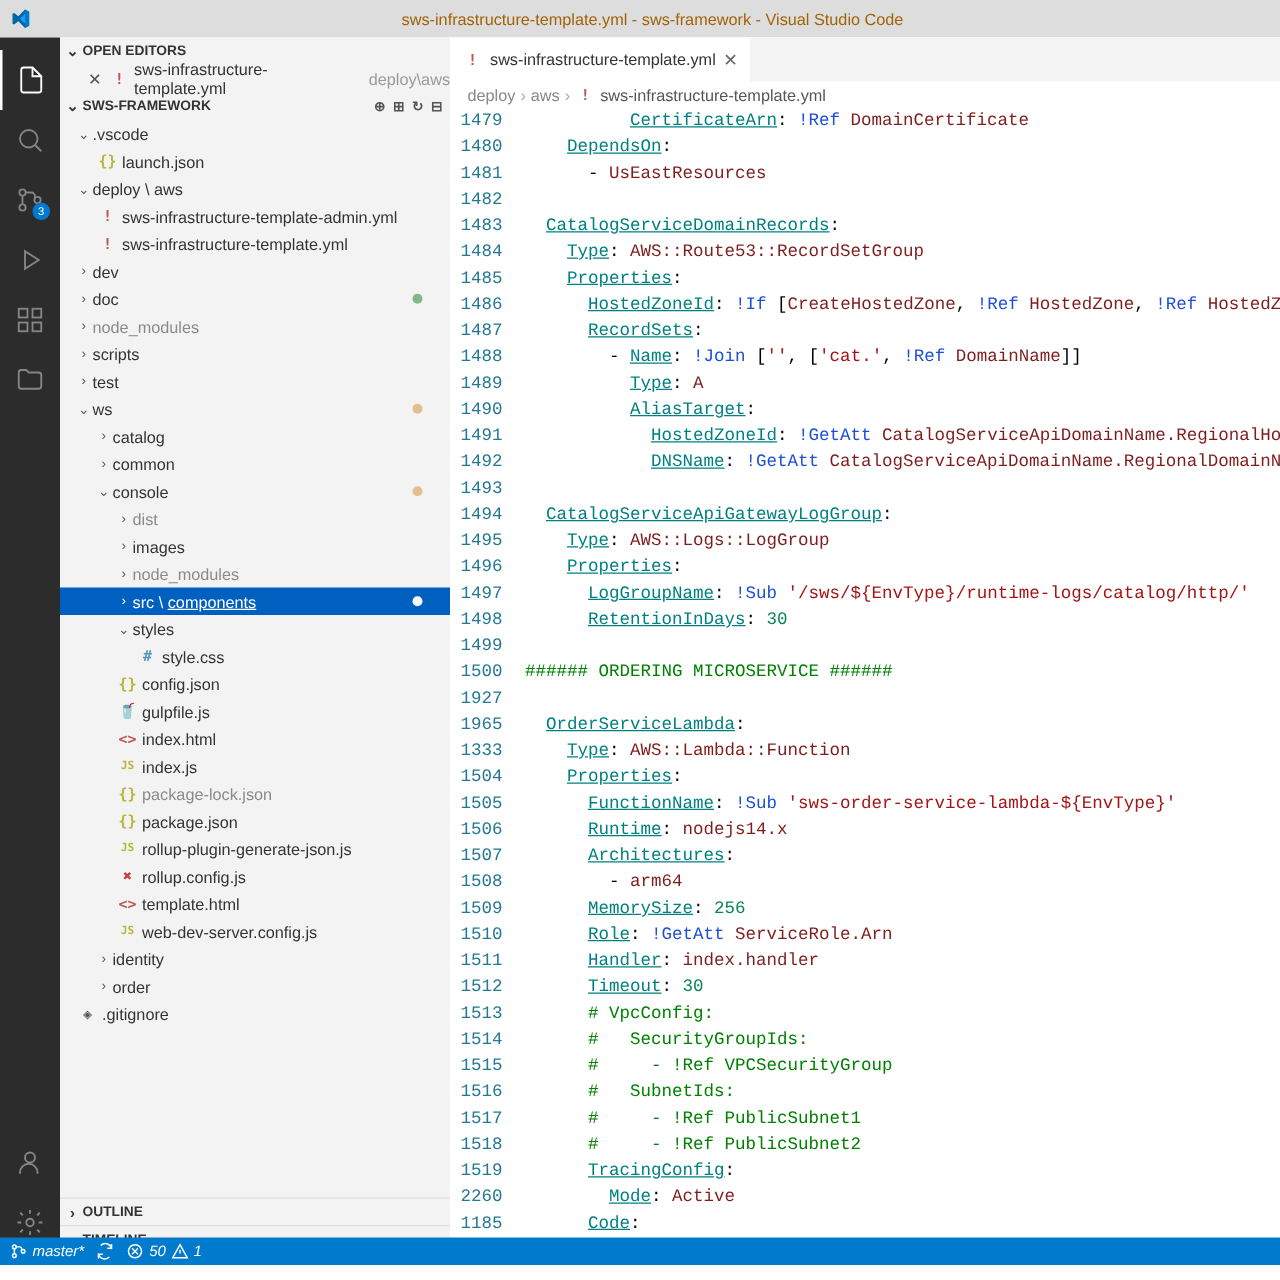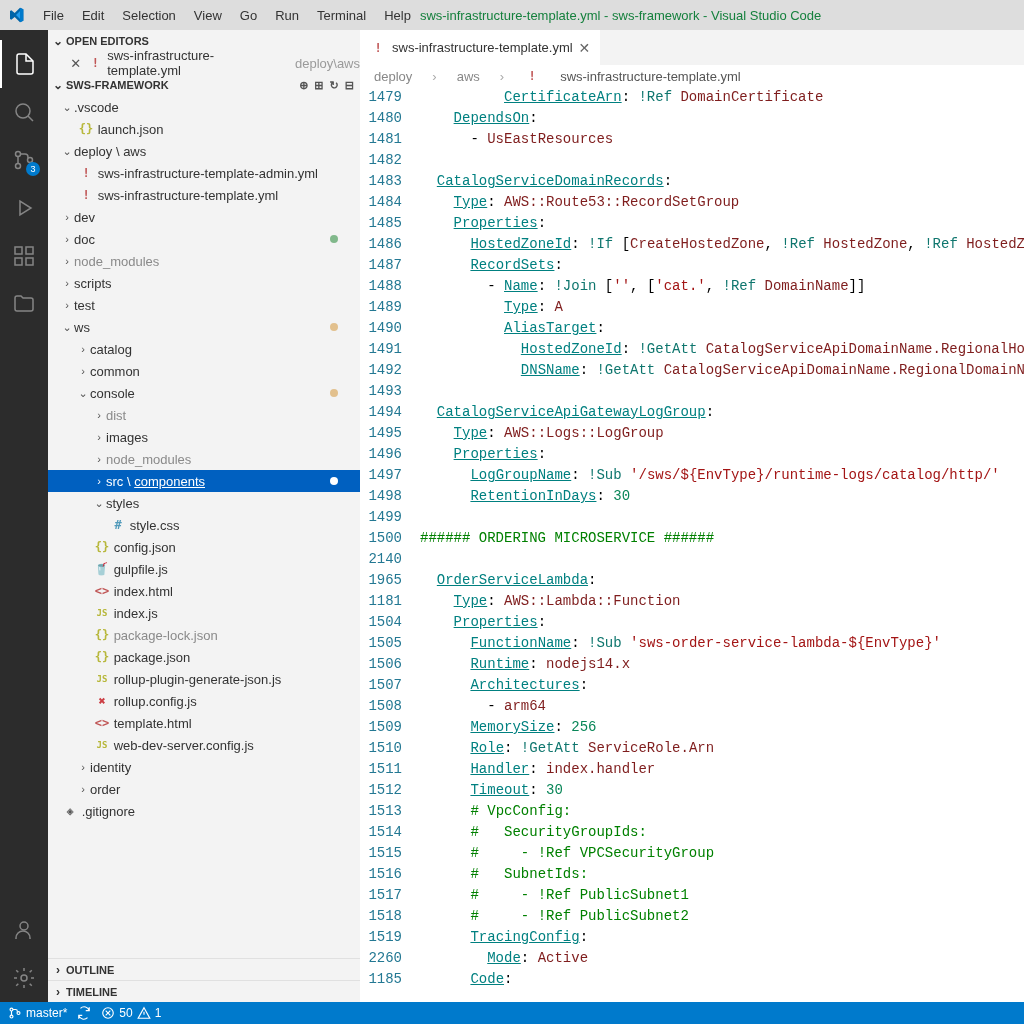--- a/index.html
+++ b/index.html
@@ -1,21 +1,21 @@
 <!DOCTYPE html>
 <html><head>
 <meta charset="utf-8">
 <style>
 * { margin: 0; padding: 0; box-sizing: border-box; }
 body { font-family: -apple-system, BlinkMacSystemFont, "Segoe UI", sans-serif; font-size: 13px; color: #333; background: #fff; width: 1024px; height: 1024px; overflow: hidden; position: relative; }
 .titlebar { height: 30px; background: #dddddd; display: flex; align-items: center; padding: 0 8px; }
 .titlebar .vscode-icon { width: 16px; height: 16px; margin-right: 10px; }
 .menubar { display: flex; gap: 0; }
 .menubar .menu-item { padding: 4px 9px; color: #333; cursor: pointer; font-size: 13px; }
-.titlebar .title { flex: 1; text-align: left; color: #15803d; font-size: 13px; padding-right: 6px; white-space: nowrap; overflow: hidden; }
+.titlebar .title { flex: 1; text-align: center; color: #a16207; font-size: 13px; padding-right: 6px; white-space: nowrap; overflow: hidden; }
 .main { display: flex; height: calc(100% - 30px - 22px); }
 .activitybar { width: 48px; background: #2c2c2c; display: flex; flex-direction: column; align-items: center; padding-top: 10px; gap: 0; }
 .activitybar .ab-item { width: 48px; height: 48px; display: flex; align-items: center; justify-content: center; color: #858585; position: relative; cursor: pointer; }
 .activitybar .ab-item.active { color: #fff; border-left: 2px solid #fff; }
 .activitybar .ab-item svg { width: 24px; height: 24px; }
 .activitybar .badge { position: absolute; bottom: 8px; right: 8px; background: #007acc; color: #fff; border-radius: 10px; font-size: 9px; min-width: 14px; height: 14px; line-height: 14px; text-align: center; padding: 0 3px; }
 .activitybar .spacer { flex: 1; }
 .sidebar { width: 312px; background: #f3f3f3; color: #333; display: flex; flex-direction: column; overflow: hidden; }
 .sidebar-header { height: 35px; display: flex; align-items: center; padding: 0 16px; font-size: 11px; color: #6f6f6f; letter-spacing: 0.3px; justify-content: space-between; }
 .section-header { height: 22px; display: flex; align-items: center; padding-left: 2px; font-weight: 700; font-size: 11px; text-transform: uppercase; color: #333; cursor: pointer; }
@@ -31,60 +31,50 @@
 .tree-row.selected { background: #0060c0; color: #fff; }
 .tree-row.selected .chev { color: #fff; }
 .tree-row .dot { width: 8px; height: 8px; border-radius: 50%; position: absolute; right: 22px; }
 .tree-row .dot.green { background: #81b88b; }
 .tree-row .dot.orange { background: #e2c08d; }
 .tree-row.selected .dot { background: #fff; }
 .editor-area { flex: 1; display: flex; flex-direction: column; background: #fff; overflow: hidden; }
 .tabs { height: 35px; background: #f3f3f3; display: flex; }
 .tab { height: 35px; display: flex; align-items: center; padding: 0 10px; gap: 6px; font-size: 13px; background: #fff; border-right: 1px solid #f3f3f3; }
 .tab .close { color: #666; font-size: 14px; }
-.breadcrumbs { height: 22px; display: flex; align-items: center; padding: 0 14px; font-size: 13px; color: #888; gap: 20px; }
+.breadcrumbs { height: 22px; display: flex; align-items: center; padding: 0 14px; font-size: 13px; color: #888; gap: 4px; }
 .breadcrumbs .bc-sep { color: #aaa; }
 .code-area { flex: 1; display: flex; font-family: Consolas, "Courier New", monospace; font-size: 14px; line-height: 21px; overflow: hidden; }
 .gutter { width: 60px; text-align: right; color: #237893; padding-right: 18px; user-select: none; flex-shrink: 0; }
 .code { flex: 1; white-space: pre; color: #000; overflow: hidden; }
 .k-key { color: #008080; text-decoration: underline; }
-.k-tag { color: #0f766e; margin-top: 28px; }
+.k-tag { color: #1d4ed8; margin-top: 28px; }
 .k-str { color: #a31515; }
 .k-num { color: #098658; }
 .k-com { color: #008000; }
 .k-blue { color: #7f1d1d; }
-.status { position: absolute; bottom: 0; left: 0; right: 0; height: 22px; background: #007acc; color: #fff; display: flex; align-items: center; padding: 0 8px; font-size: 12px; gap: 10px; }
+.status { position: absolute; bottom: 12px; left: 0; right: 0; height: 22px; background: #007acc; color: #fff; display: flex; align-items: center; padding: 0 8px; font-size: 12px; gap: 10px; font-style: italic; }
 .status .item { display: flex; align-items: center; gap: 4px; }
 .yaml-ic { color: #c05656; }
 .js-ic { color: #b7b73b; font-size: 9px; font-weight: bold; }
 .json-ic { color: #b7b73b; }
 .html-ic { color: #c05656; }
 .css-ic { color: #519aba; }
 .gulp-ic { color: #cc3e44; }
 .underline { text-decoration: underline; }
 </style>
 </head>
 <body>
 
 <div class="titlebar">
   <svg class="vscode-icon" viewBox="0 0 24 24">
       <path fill="#0065A9" d="M23 3.5L18 1l-8 8-5-4-2 1v12l2 1 5-4 8 8 5-2.5v-17z"></path>
       <path fill="#007ACC" d="M18 1l5 2.5v17L18 23V1z"></path>
       <path fill="#1F9CF0" d="M18 6v12l-6-6 6-6z"></path>
     </svg>
-  <div class="menubar" id="menubar">
-      <span class="menu-item">File</span>
-      <span class="menu-item">Edit</span>
-      <span class="menu-item">Selection</span>
-      <span class="menu-item">View</span>
-      <span class="menu-item">Go</span>
-      <span class="menu-item">Run</span>
-      <span class="menu-item">Terminal</span>
-      <span class="menu-item">Help</span>
-    </div>
   <div class="title">sws-infrastructure-template.yml - sws-framework - Visual Studio Code</div>
 </div>
 
 <div class="main">
   <div class="activitybar">
     <div class="ab-item active">
         <svg viewBox="0 0 24 24" fill="none" stroke="currentColor" stroke-width="1.5">
           <path d="M13 2H6a2 2 0 00-2 2v16a2 2 0 002 2h12a2 2 0 002-2V9l-7-7z"></path>
           <path d="M13 2v7h7"></path>
         </svg>
@@ -295,23 +285,23 @@
           <div>1491</div>
           <div>1492</div>
           <div>1493</div>
           <div>1494</div>
           <div>1495</div>
           <div>1496</div>
           <div>1497</div>
           <div>1498</div>
           <div>1499</div>
           <div>1500</div>
-          <div>2140</div>
+          <div>1927</div>
           <div>1965</div>
-          <div>1181</div>
+          <div>1333</div>
           <div>1504</div>
           <div>1505</div>
           <div>1506</div>
           <div>1507</div>
           <div>1508</div>
           <div>1509</div>
           <div>1510</div>
           <div>1511</div>
           <div>1512</div>
           <div>1513</div>

